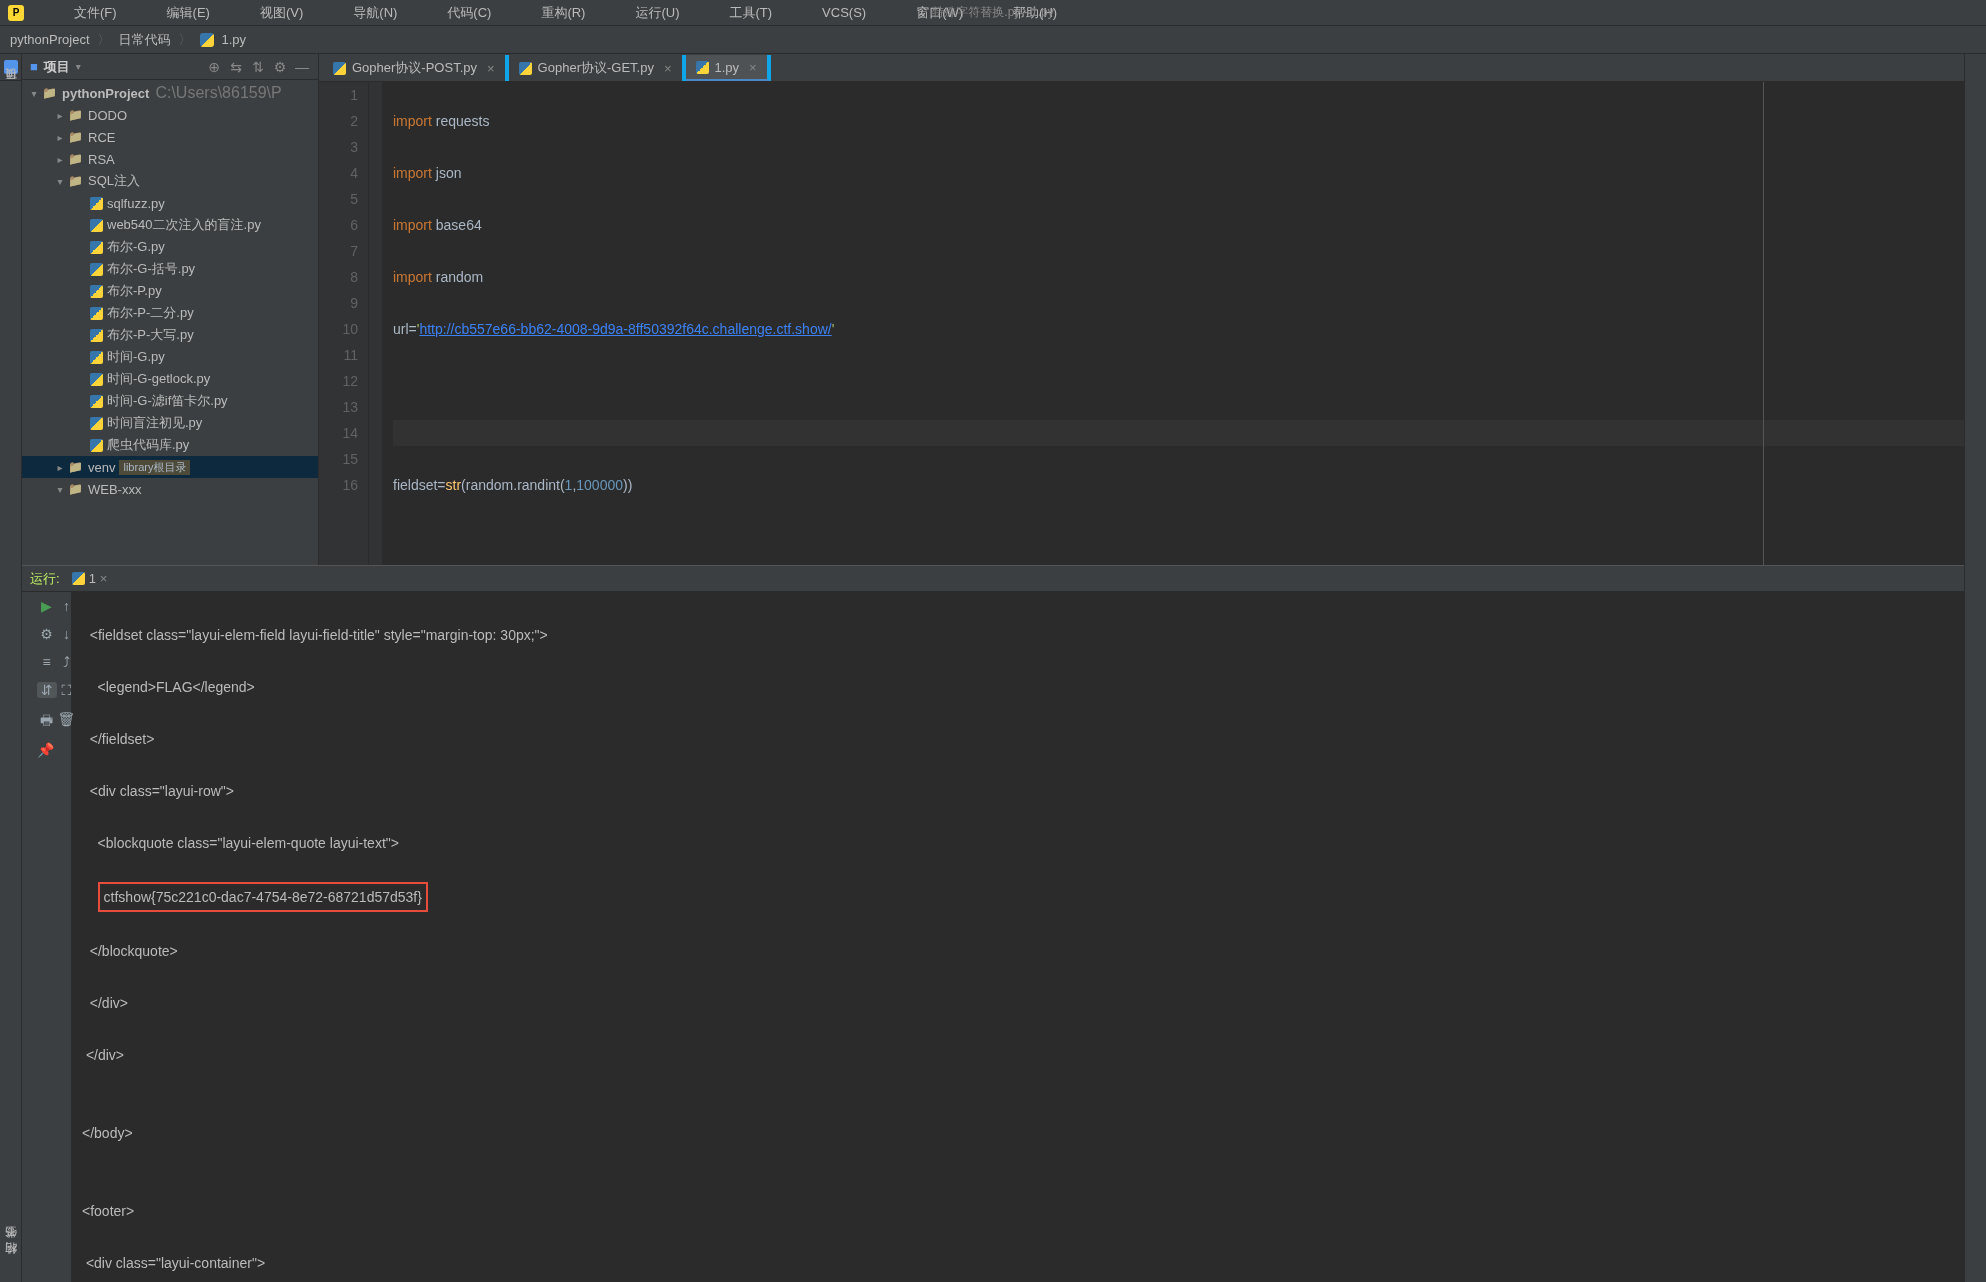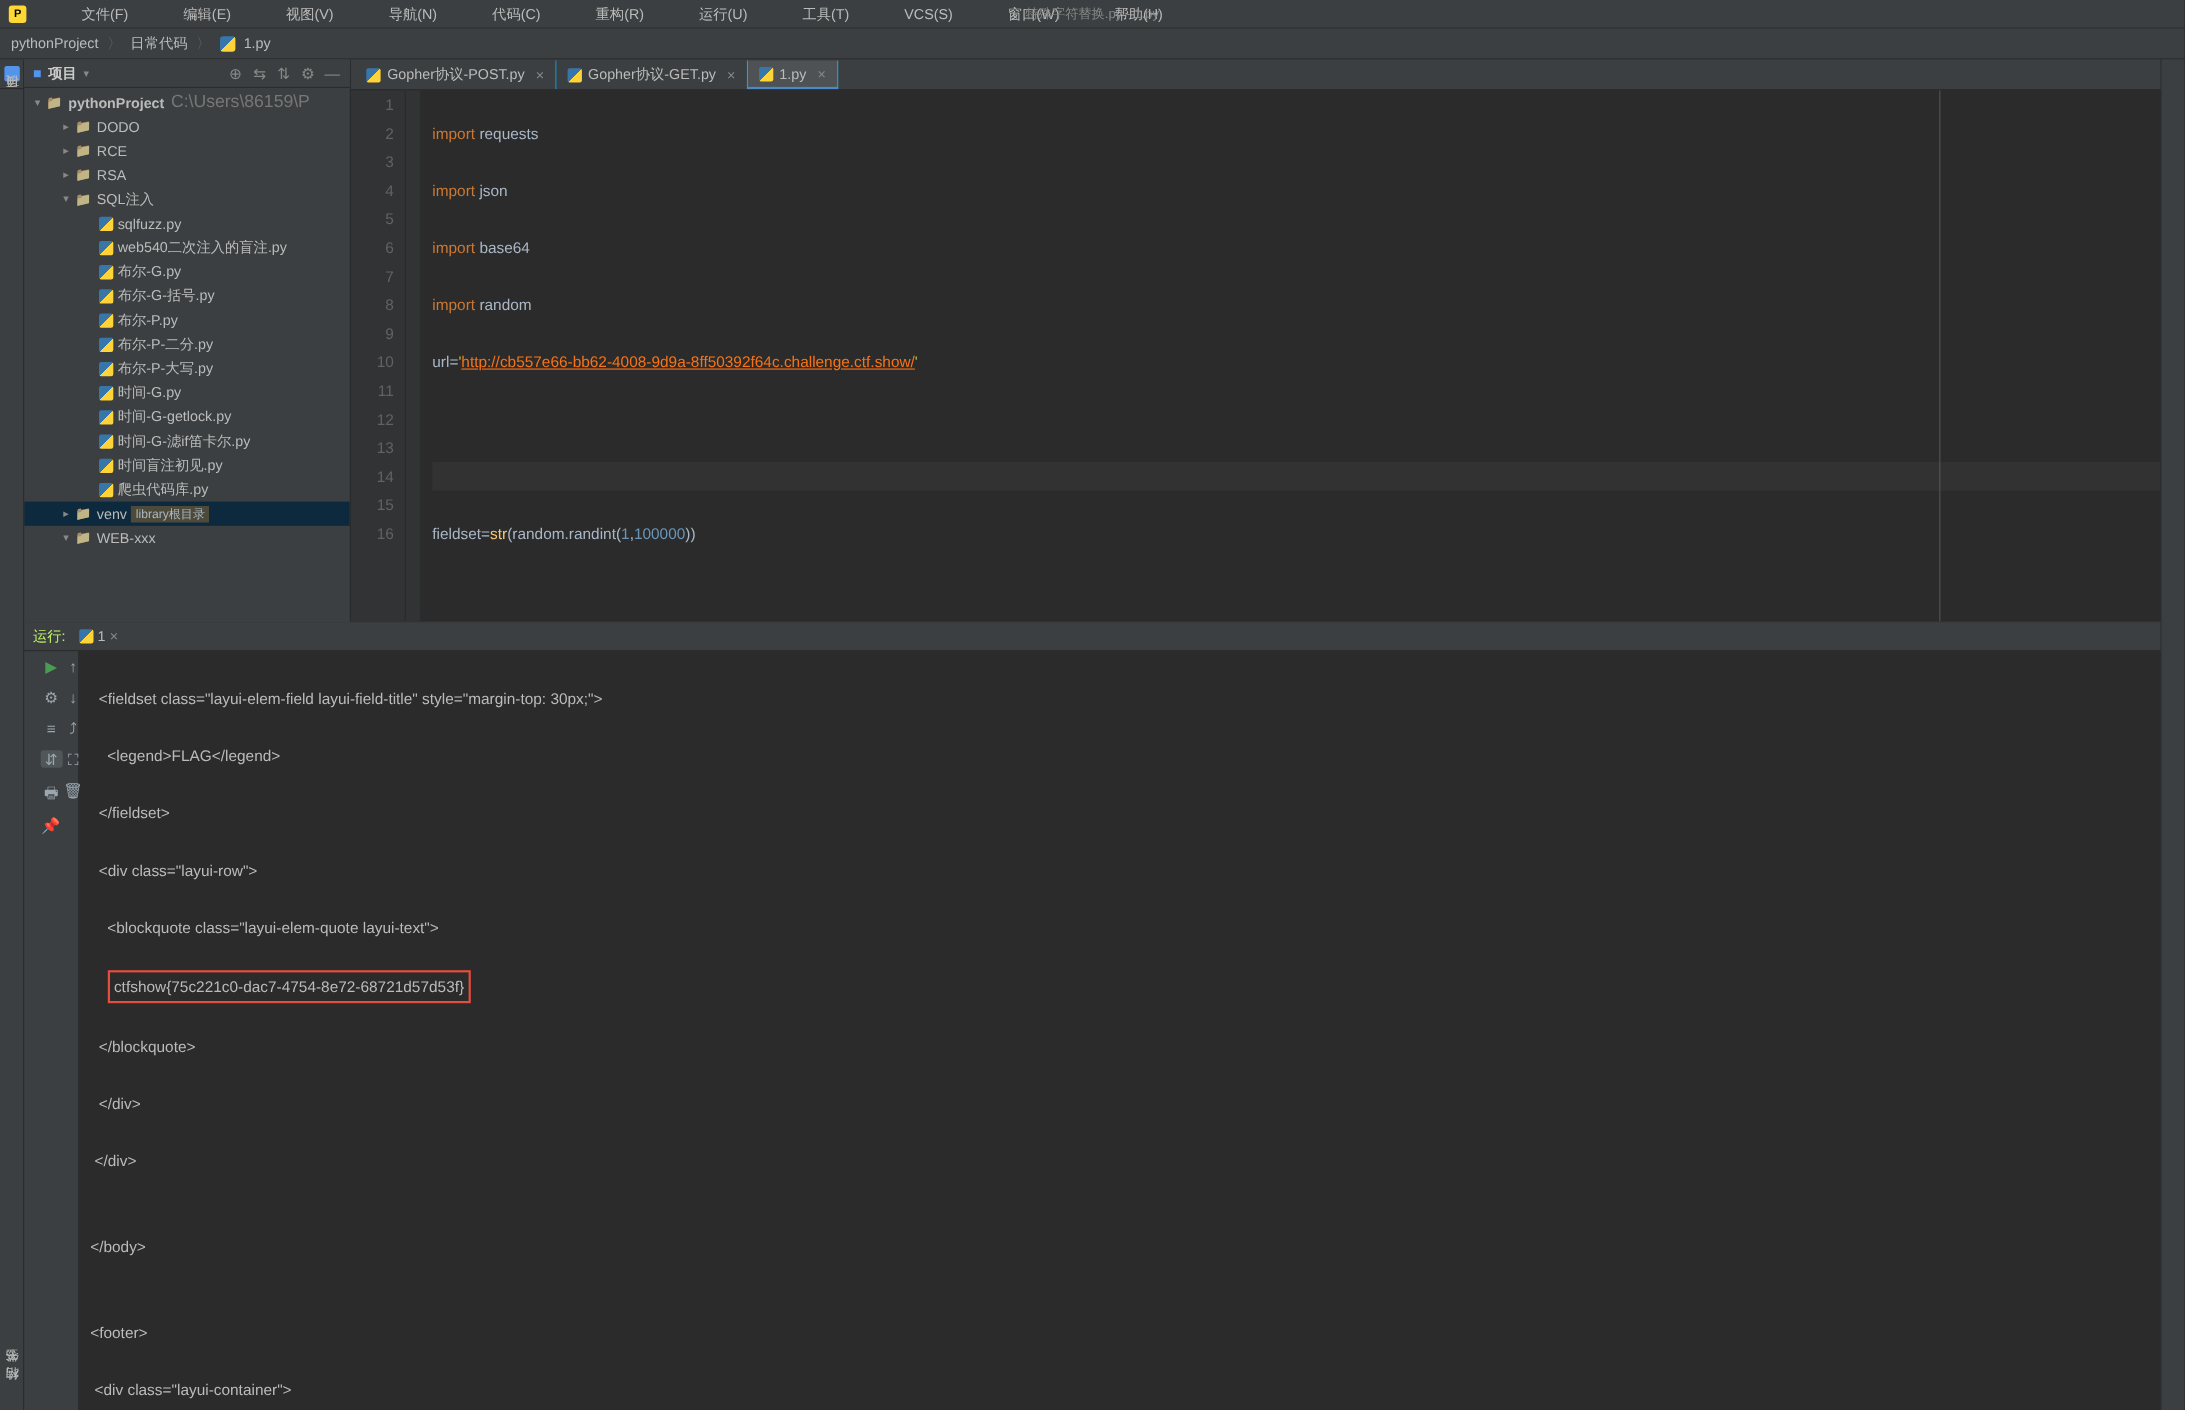--- a/index.html
+++ b/index.html
@@ -43,36 +43,36 @@
 .tree-row .ticon { width:16px; height:16px; margin-right:4px; display:inline-flex; align-items:center; justify-content:center; }
 .tree-row .ticon.folder { color:#9aa7b0; }
 .tree-row .ticon.folder::before { content:"📁"; font-size:12px; filter:grayscale(0.5) brightness(0.8); }
 .tree-row .ticon.pyfile { background:linear-gradient(135deg,#3776ab 50%,#ffd43b 50%); border-radius:2px; width:13px; height:13px; }
 .tree-row .tlabel { color:#bbb; }
 .tree-row .tpath { color:#777; margin-left:6px; font-size:16px; }
 .tree-row .tcomment { color:#a9b7c6; background:#4e4a3a; padding:0 4px; font-size:11px; margin-left:4px; }
 
 .editor-panel { flex:1; background:#2b2b2b; display:flex; flex-direction:column; min-width:0; }
 .tabbar { height:28px; background:#3c3f41; display:flex; align-items:flex-end; border-bottom:1px solid #2b2b2b; padding-left:4px; }
-.etab { height:26px; display:flex; align-items:center; padding:0 10px; gap:6px; background:#3c3f41; color:#bbb; font-size:13px; cursor:pointer; border-right:1px solid #0ea5e9; }
+.etab { height:26px; display:flex; align-items:center; padding:0 10px; gap:6px; background:#3c3f41; color:#bbb; font-size:13px; cursor:pointer; border-right:4px solid #0ea5e9; }
 .etab.active { background:#4e5254; border-bottom:2px solid #4a88c7; }
 .etab .pyicon { width:13px; height:13px; background:linear-gradient(135deg,#3776ab 50%,#ffd43b 50%); border-radius:2px; }
 .etab .x { color:#888; font-size:13px; margin-left:4px; }
 
 .code-area { flex:1; display:flex; overflow:hidden; font-family:"JetBrains Mono","Consolas",monospace; font-size:14px; line-height:26px; }
 .gutter { width:50px; background:#313335; text-align:right; padding-right:10px; color:#606366; border-right:1px solid #2b2b2b;}
 .gfold { width:14px; background:#313335; border-right:1px solid #2b2b2b; }
 .code { flex:1; padding-left:10px; background:#2b2b2b; color:#a9b7c6; white-space:pre; position:relative; }
 .code .ln { height:26px; }
 .code .ln.cur { background:#323232; }
 .kw { color:#cc7832; }
 .str { color:#a5c261; }
 .num { color:#6897bb; }
 .fn { color:#ffc66d; }
-.url { color:#f97316; text-decoration:underline;margin-top:16px; }
+.url { color:#3b82f6; text-decoration:underline;margin-top:16px; }
 .caret-line { border-right:1px solid #555; height:100%; position:absolute; right:200px; top:0;}
 
 .bottom-pane { flex:1; display:flex; flex-direction:column; background:#2b2b2b; }
 .run-header { height:26px; background:#3c3f41; display:flex; align-items:center; padding:0 8px; gap:6px; border-bottom:1px solid #2b2b2b; }
 .run-header .rlabel { font-size:13px; color:#bef264; }
 .run-header .rtab { display:flex; align-items:center; gap:4px; padding:0 6px; }
 .run-header .rtab .pyicon { width:13px; height:13px; background:linear-gradient(135deg,#3776ab 50%,#ffd43b 50%); border-radius:2px; }
 .run-header .rtab .x { color:#888; }
 
 .run-body { flex:1; display:flex; }

